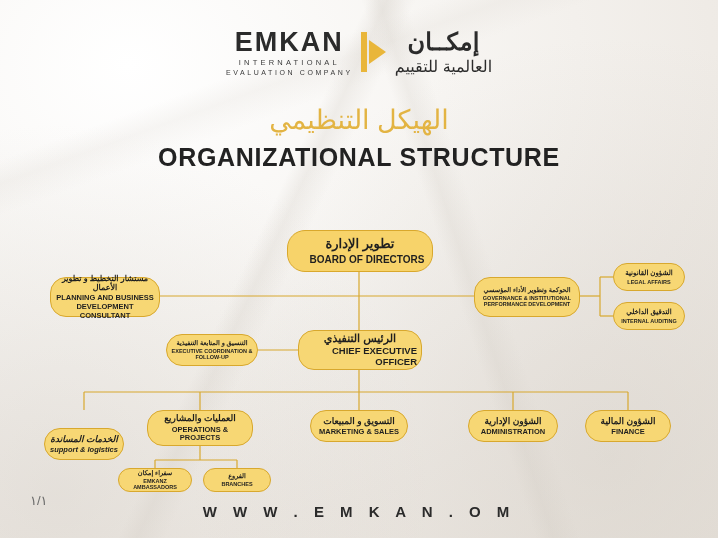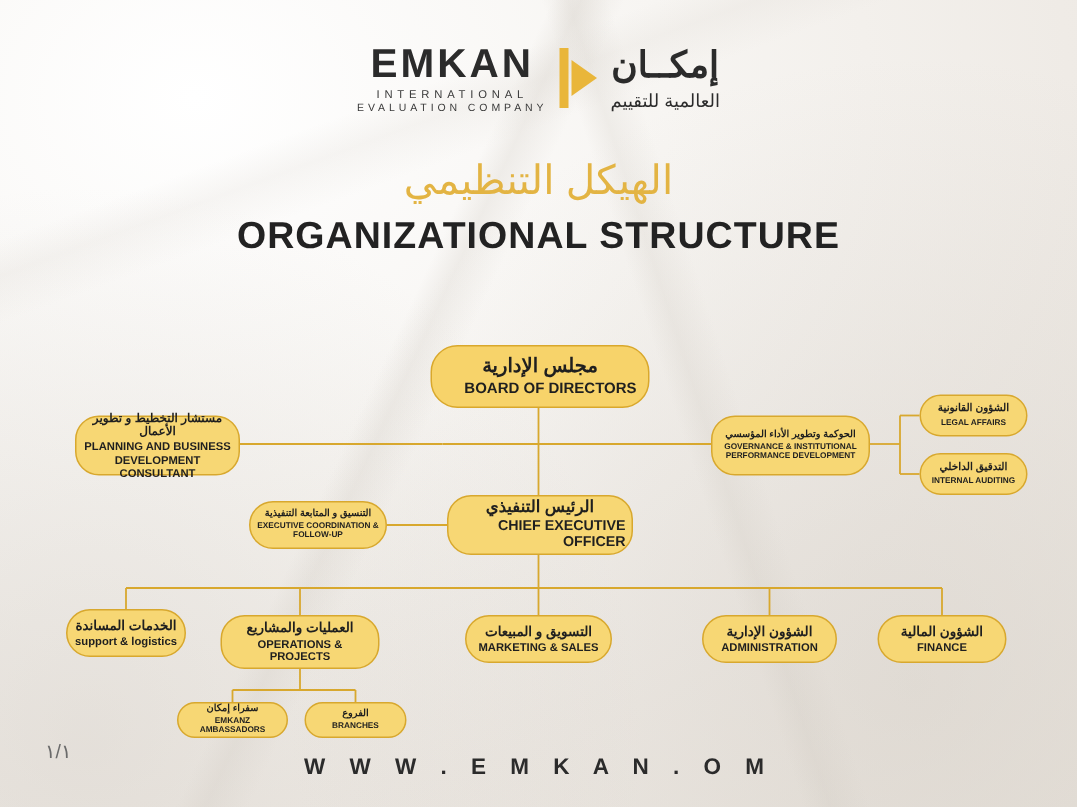--- a/index.html
+++ b/index.html
@@ -97,21 +97,21 @@
     line-height: 1;
     direction: rtl;
   }
   .logo-ar-main {
     font-size: 24px;
     font-weight: bold;
     letter-spacing: 3px;
     color: #2b2b2b;
   }
   .logo-ar-sub {
-    font-size: 12px;
+    font-size: 16px;
     color: #2b2b2b;
     margin-top: 5px;
   }
 
   
   .title-ar {
     position: absolute;
     top: 104px;
     left: 0; right: 0;
     text-align: center;
@@ -255,21 +255,21 @@
         <line x1="628" y1="392" x2="628" y2="410"></line>
 
         <line x1="200" y1="446" x2="200" y2="460"></line>
         <line x1="155" y1="460" x2="237" y2="460"></line>
         <line x1="155" y1="460" x2="155" y2="468"></line>
         <line x1="237" y1="460" x2="237" y2="468"></line>
       </g>
     </svg>
 
     <div class="node lvl0" style="left:287px; top:230px; width:146px; height:42px;">
-      <div class="ar">مجلس الإدارية</div>
+      <div class="ar">تطوير الإدارة</div>
       <div class="en">BOARD OF DIRECTORS</div>
     </div>
 
     <div class="node lvl1" style="left:50px; top:277px; width:110px; height:40px;">
       <div class="ar">مستشار التخطيط و تطوير الأعمال</div>
       <div class="en">PLANNING AND BUSINESS DEVELOPMENT CONSULTANT</div>
     </div>
 
     <div class="node small" style="left:474px; top:277px; width:106px; height:40px;">
       <div class="ar">الحوكمة وتطوير الأداء المؤسسي</div>
@@ -289,21 +289,21 @@
     <div class="node ceo" style="left:298px; top:330px; width:124px; height:40px;text-align:right;">
       <div class="ar">الرئيس التنفيذي</div>
       <div class="en">CHIEF EXECUTIVE OFFICER</div>
     </div>
 
     <div class="node small" style="left:166px; top:334px; width:92px; height:32px;">
       <div class="ar">التنسيق و المتابعة التنفيذية</div>
       <div class="en">EXECUTIVE COORDINATION &amp; FOLLOW-UP</div>
     </div>
 
-    <div class="node dept" style="left:44px; top:406px; width:80px; height:32px;">
+    <div class="node dept" style="left:44px; top:428px; width:80px; height:32px;font-style:italic;">
       <div class="ar">الخدمات المساندة</div>
       <div class="en">support &amp; logistics</div>
     </div>
 
     <div class="node dept" style="left:147px; top:410px; width:106px; height:36px;">
       <div class="ar">العمليات والمشاريع</div>
       <div class="en">OPERATIONS &amp; PROJECTS</div>
     </div>
 
     <div class="node dept" style="left:310px; top:410px; width:98px; height:32px;">

